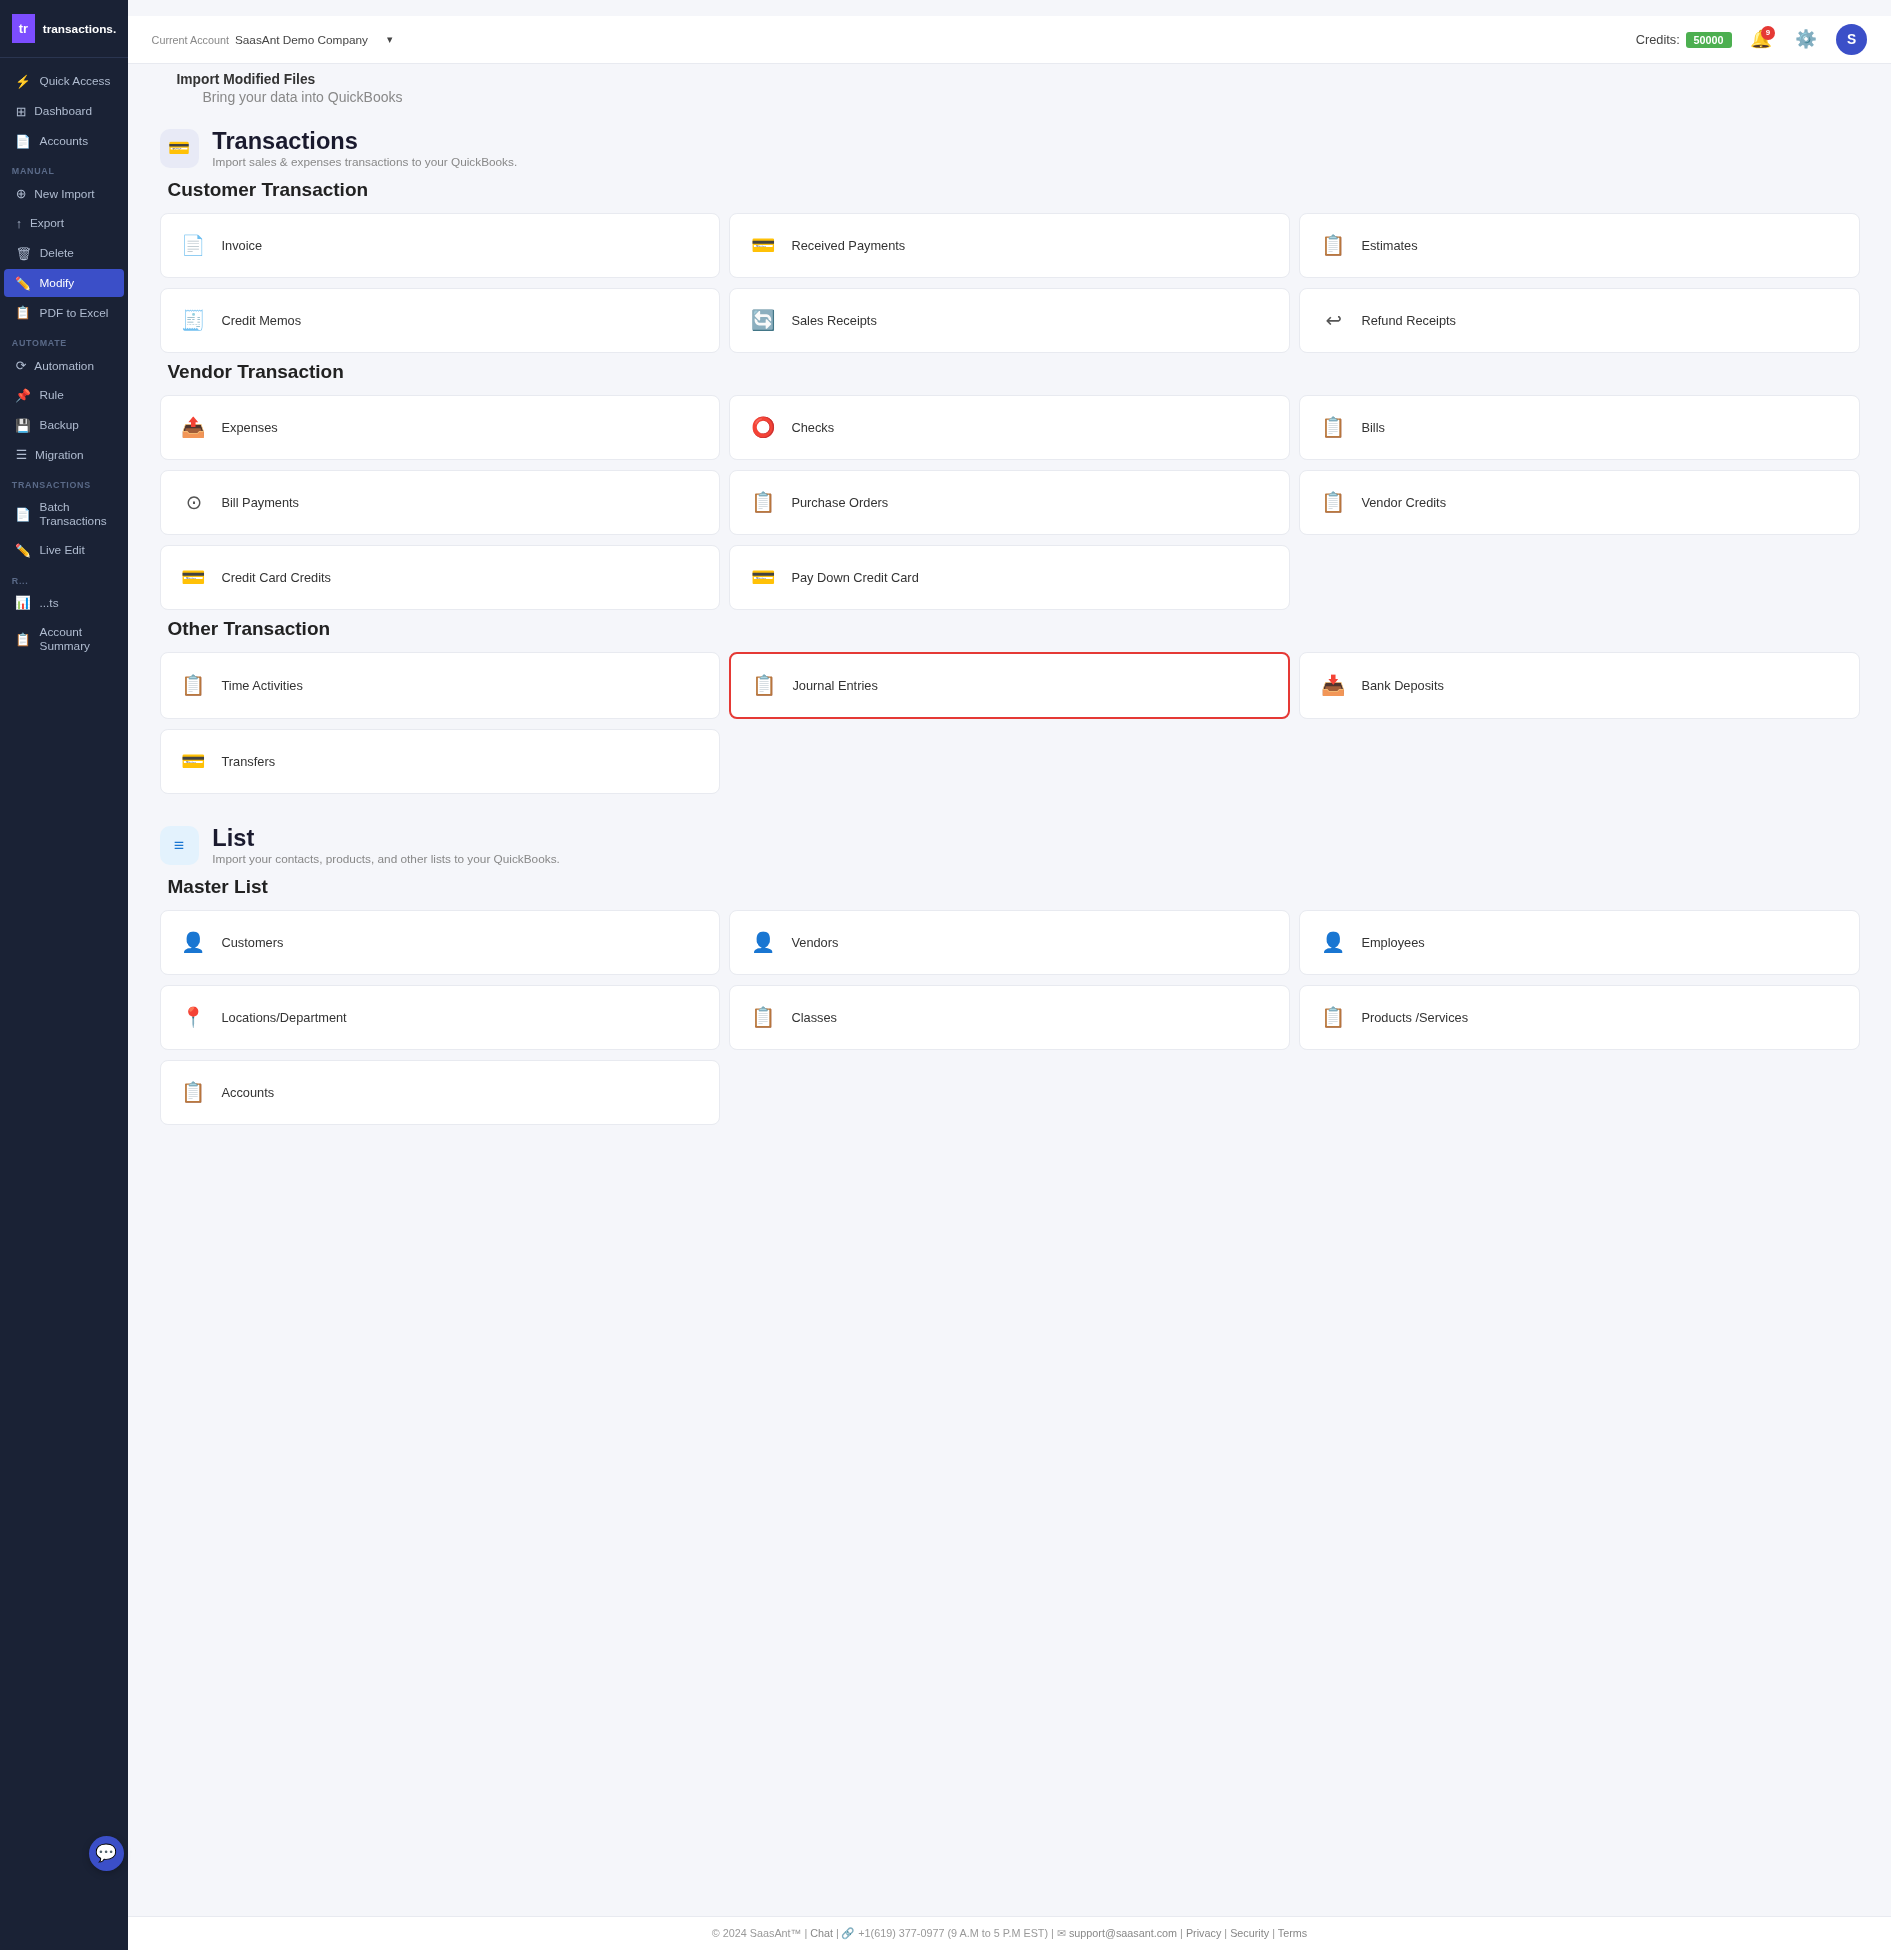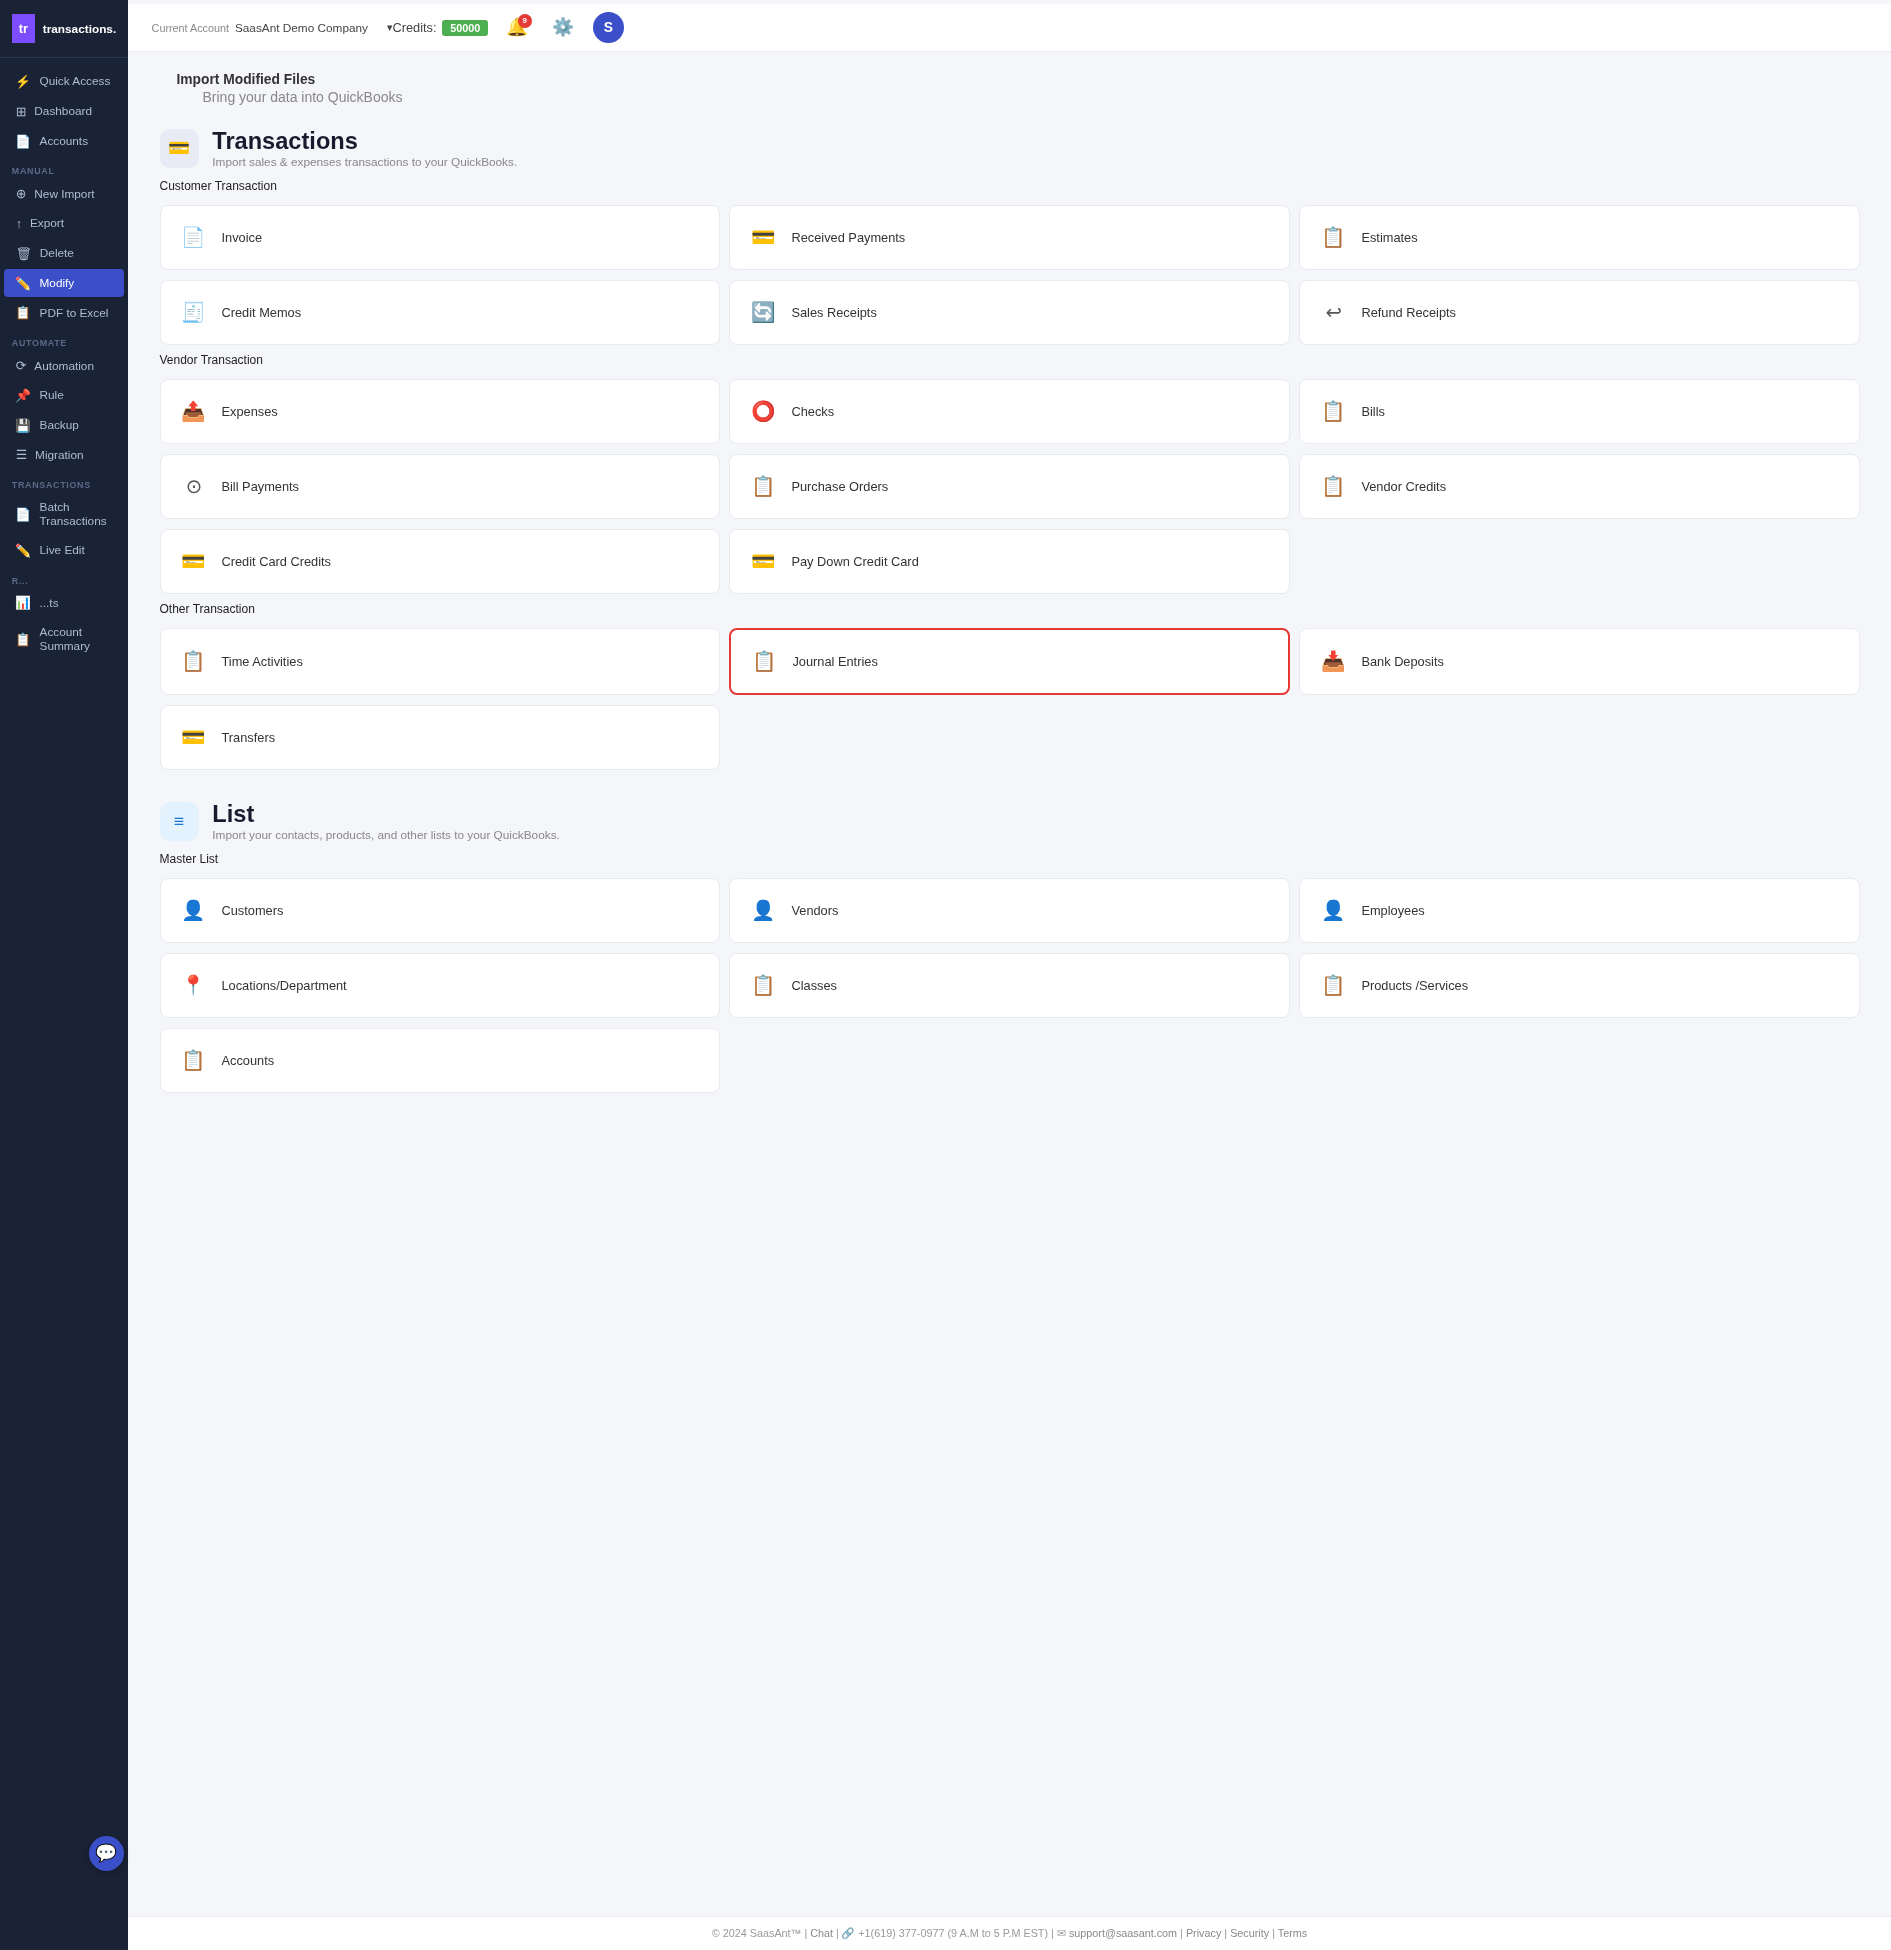--- a/index.html
+++ b/index.html
@@ -61,25 +61,26 @@
       padding: 9.9px 11.8px 2px;
       letter-spacing: 0.08em;
       text-transform: uppercase;
     }
     .sidebar-icon { font-size: 12.8px; flex-shrink: 0; }
 
     
     .topbar {
       display: flex;
       align-items: center;
+      justify-content: space-between;
       background: #fff;
       padding: 7.9px 23.6px;
       border-bottom: 1px solid #e8eaf0;
       position: sticky;
-      top: 4px;
+      top: 16px;
       z-index: 10;
     }
     .topbar-left { display: flex; align-items: center; gap: 5.9px; font-size: 12.8px; color: #555; }
     .account-badge {
       display: flex; align-items: center; gap: 19px;
       font-size: 11.8px; color: #444;
     }
     .topbar-right { display: flex; align-items: center; gap: 13.8px; }
     .credits-badge {
       display: flex; align-items: center; gap: 5.9px; font-size: 12.8px; color: #444;
@@ -133,22 +134,22 @@
     .section-icon-bg {
       background: #e8eaf6; border-radius: 9.9px;
       width: 39px; height: 39px;
       display: flex; align-items: center; justify-content: center;
       font-size: 17.7px; color: #5c6bc0;
     }
     .section-title { font-size: 23.6px; font-weight: 800; color: #1a1a2e; }
     .section-desc { font-size: 11.8px; color: #888; }
 
     .subsection-title {
-      font-size: 12px; font-weight: 400; color: #222;
-      margin-bottom: 11.8px; margin-top: 7.9px;
+      font-size: 19px; font-weight: 700; color: #222;
+      margin-bottom: 11.8px; margin-top: 7.9px; margin-left: 8px;
     }
 
     
     .card-grid {
       display: grid;
       grid-template-columns: repeat(3, 1fr);
       gap: 9.9px;
       margin-bottom: 3.9px;
     }
     .tx-card {

